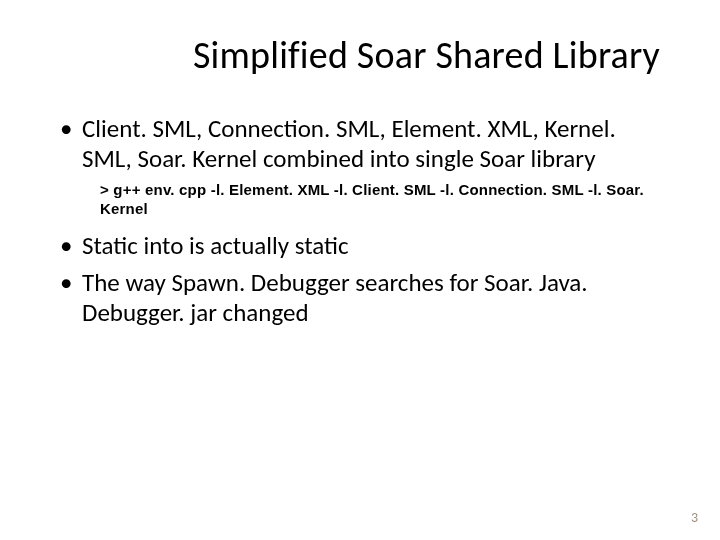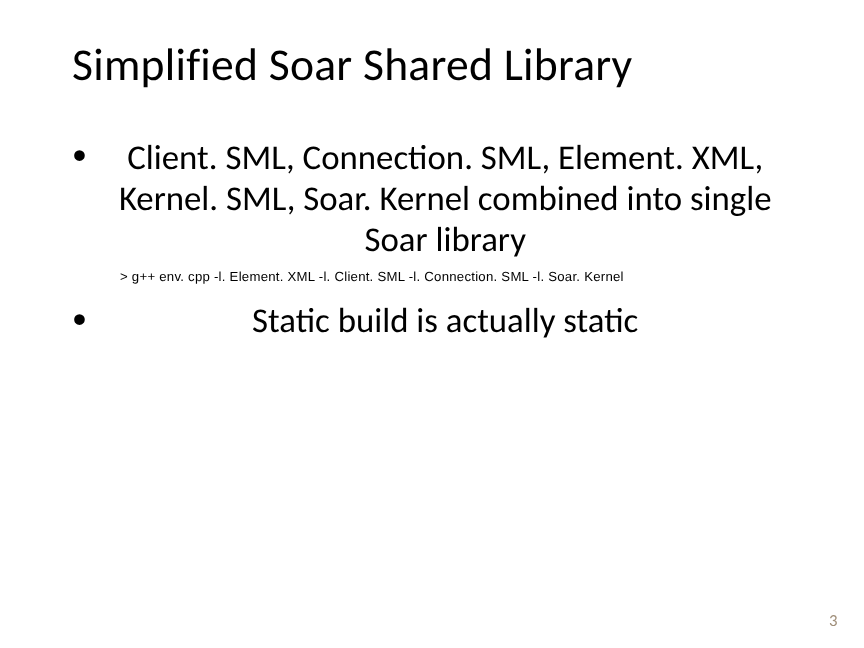--- a/index.html
+++ b/index.html
@@ -1,33 +1,34 @@
 <!DOCTYPE html>
 <html><head>
 <meta charset="utf-8">
 <style>
   * { margin: 0; padding: 0; box-sizing: border-box; }
   html, body { width: 720px; height: 540px; background: #fff; }
   body { font-family: "Calibri", "Segoe UI", Arial, sans-serif; color: #000; position: relative; }
   .slide { width: 720px; height: 540px; position: relative; padding: 24px 60px 0 60px; }
-  .title { font-size: 38px; font-weight: 400; text-align: left; margin-top: 8px; margin-bottom: 36px; letter-spacing: 0.2px; }
+  .title { font-size: 38px; font-weight: 400; text-align: right; margin-top: 8px; margin-bottom: 36px; letter-spacing: 0.2px; }
   .bullets { list-style: none; }
-  .lvl1 { font-size: 29px; line-height: 1.18; margin-bottom: 8px; position: relative; padding-left: 22px; text-align: center; }
+  .lvl1 { font-size: 25px; line-height: 1.18; margin-bottom: 8px; position: relative; padding-left: 22px; }
   .lvl1::before { content: "•"; position: absolute; left: 0; top: 0; font-size: 25px; }
-  .codeblock { font-family: Arial, "Helvetica Neue", sans-serif; font-size: 11px; line-height: 1.25; padding-left: 40px; margin-top: 2px; margin-bottom: 12px; letter-spacing: 0.2px; }
+  .codeblock { font-family: Arial, "Helvetica Neue", sans-serif; font-size: 15px; line-height: 1.25; padding-left: 40px; margin-top: 2px; margin-bottom: 12px; letter-spacing: 0.2px; font-weight: bold; }
   .pagenum { position: absolute; right: 22px; bottom: 14px; font-size: 14px; color: #a08f7a; font-family: "Calibri", Arial, sans-serif; }
 </style>
 </head>
 <body>
 
 <div class="slide">
   <h1 class="title">Simplified Soar Shared Library</h1>
   <ul class="bullets">
     <li class="lvl1">Client. SML, Connection. SML, Element. XML, Kernel. SML, Soar. Kernel combined into single Soar library</li>
   </ul>
   <div class="codeblock">
     <div>&gt; g++ env. cpp -l. Element. XML -l. Client. SML -l. Connection. SML -l. Soar. Kernel</div>
   </div>
   <ul class="bullets">
-    <li class="lvl1">Static build is actually static</li>
+    <li class="lvl1">Static into is actually static</li>
+    <li class="lvl1">The way Spawn. Debugger searches for Soar. Java. Debugger. jar changed</li>
   </ul>
   <div class="pagenum">3</div>
 </div>
 
 </body></html>

